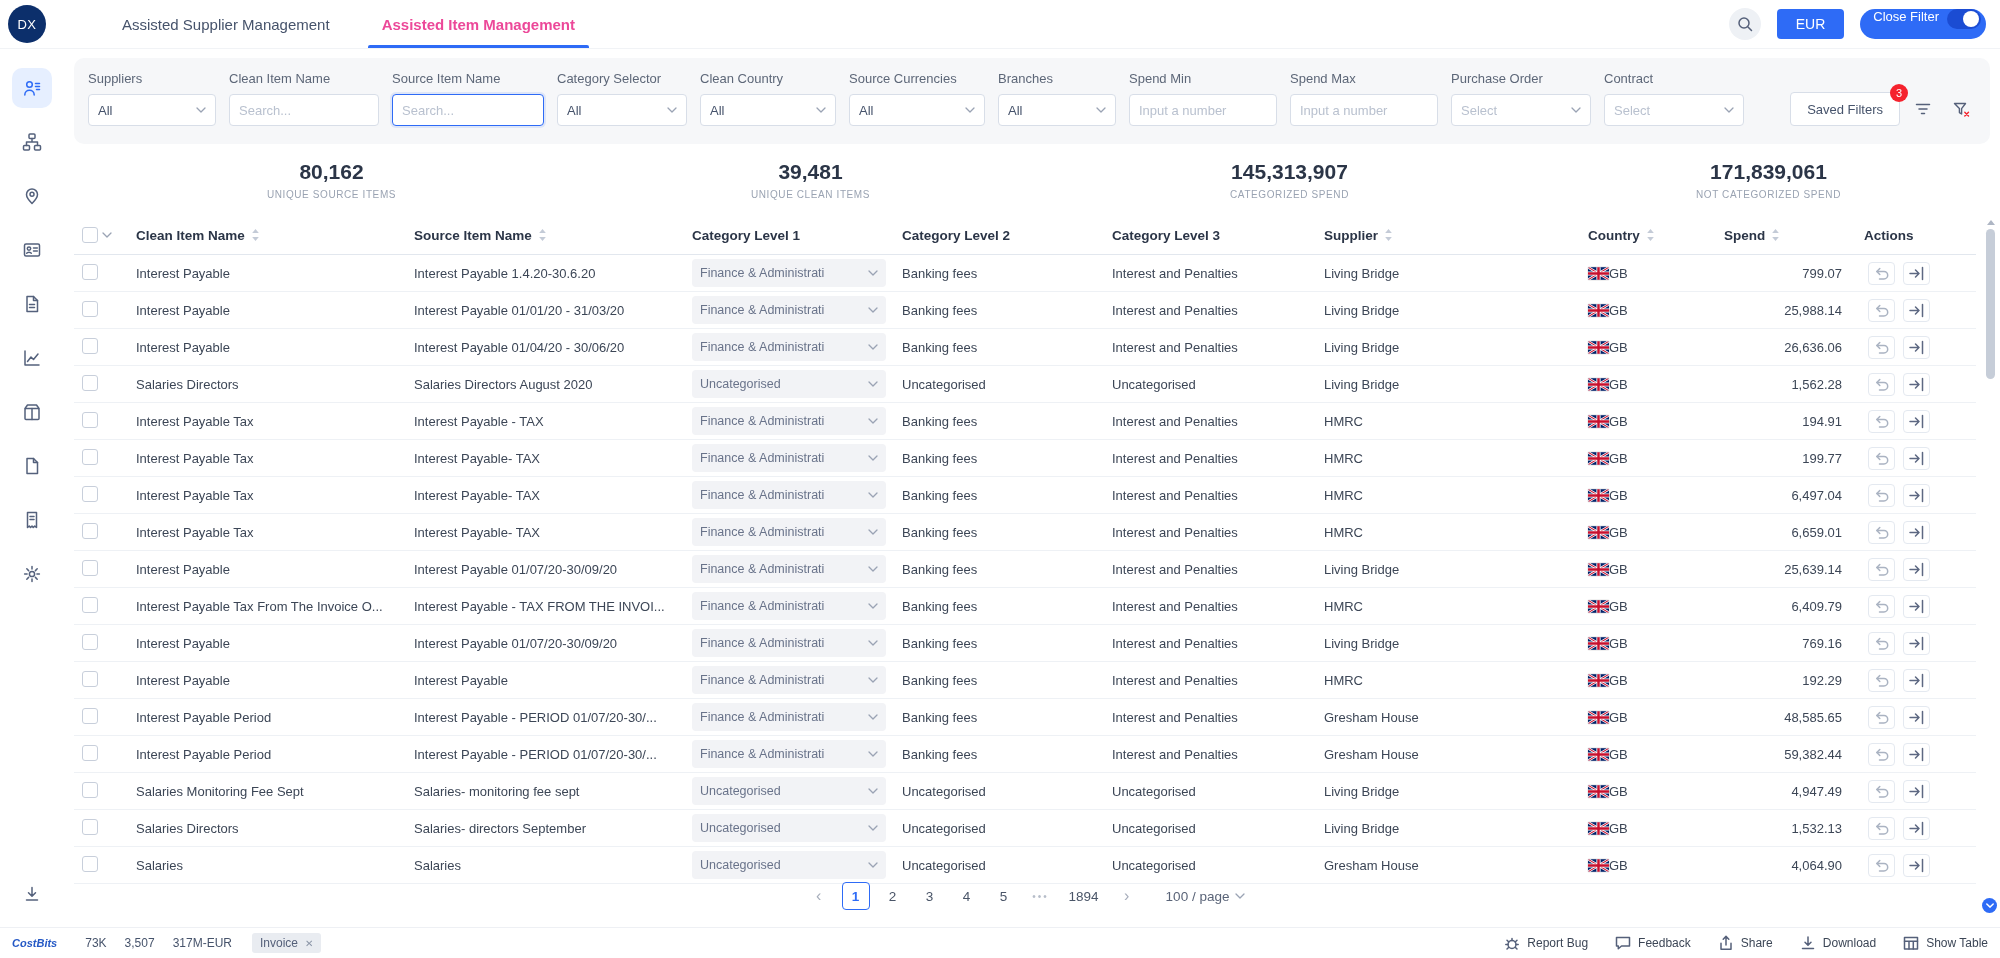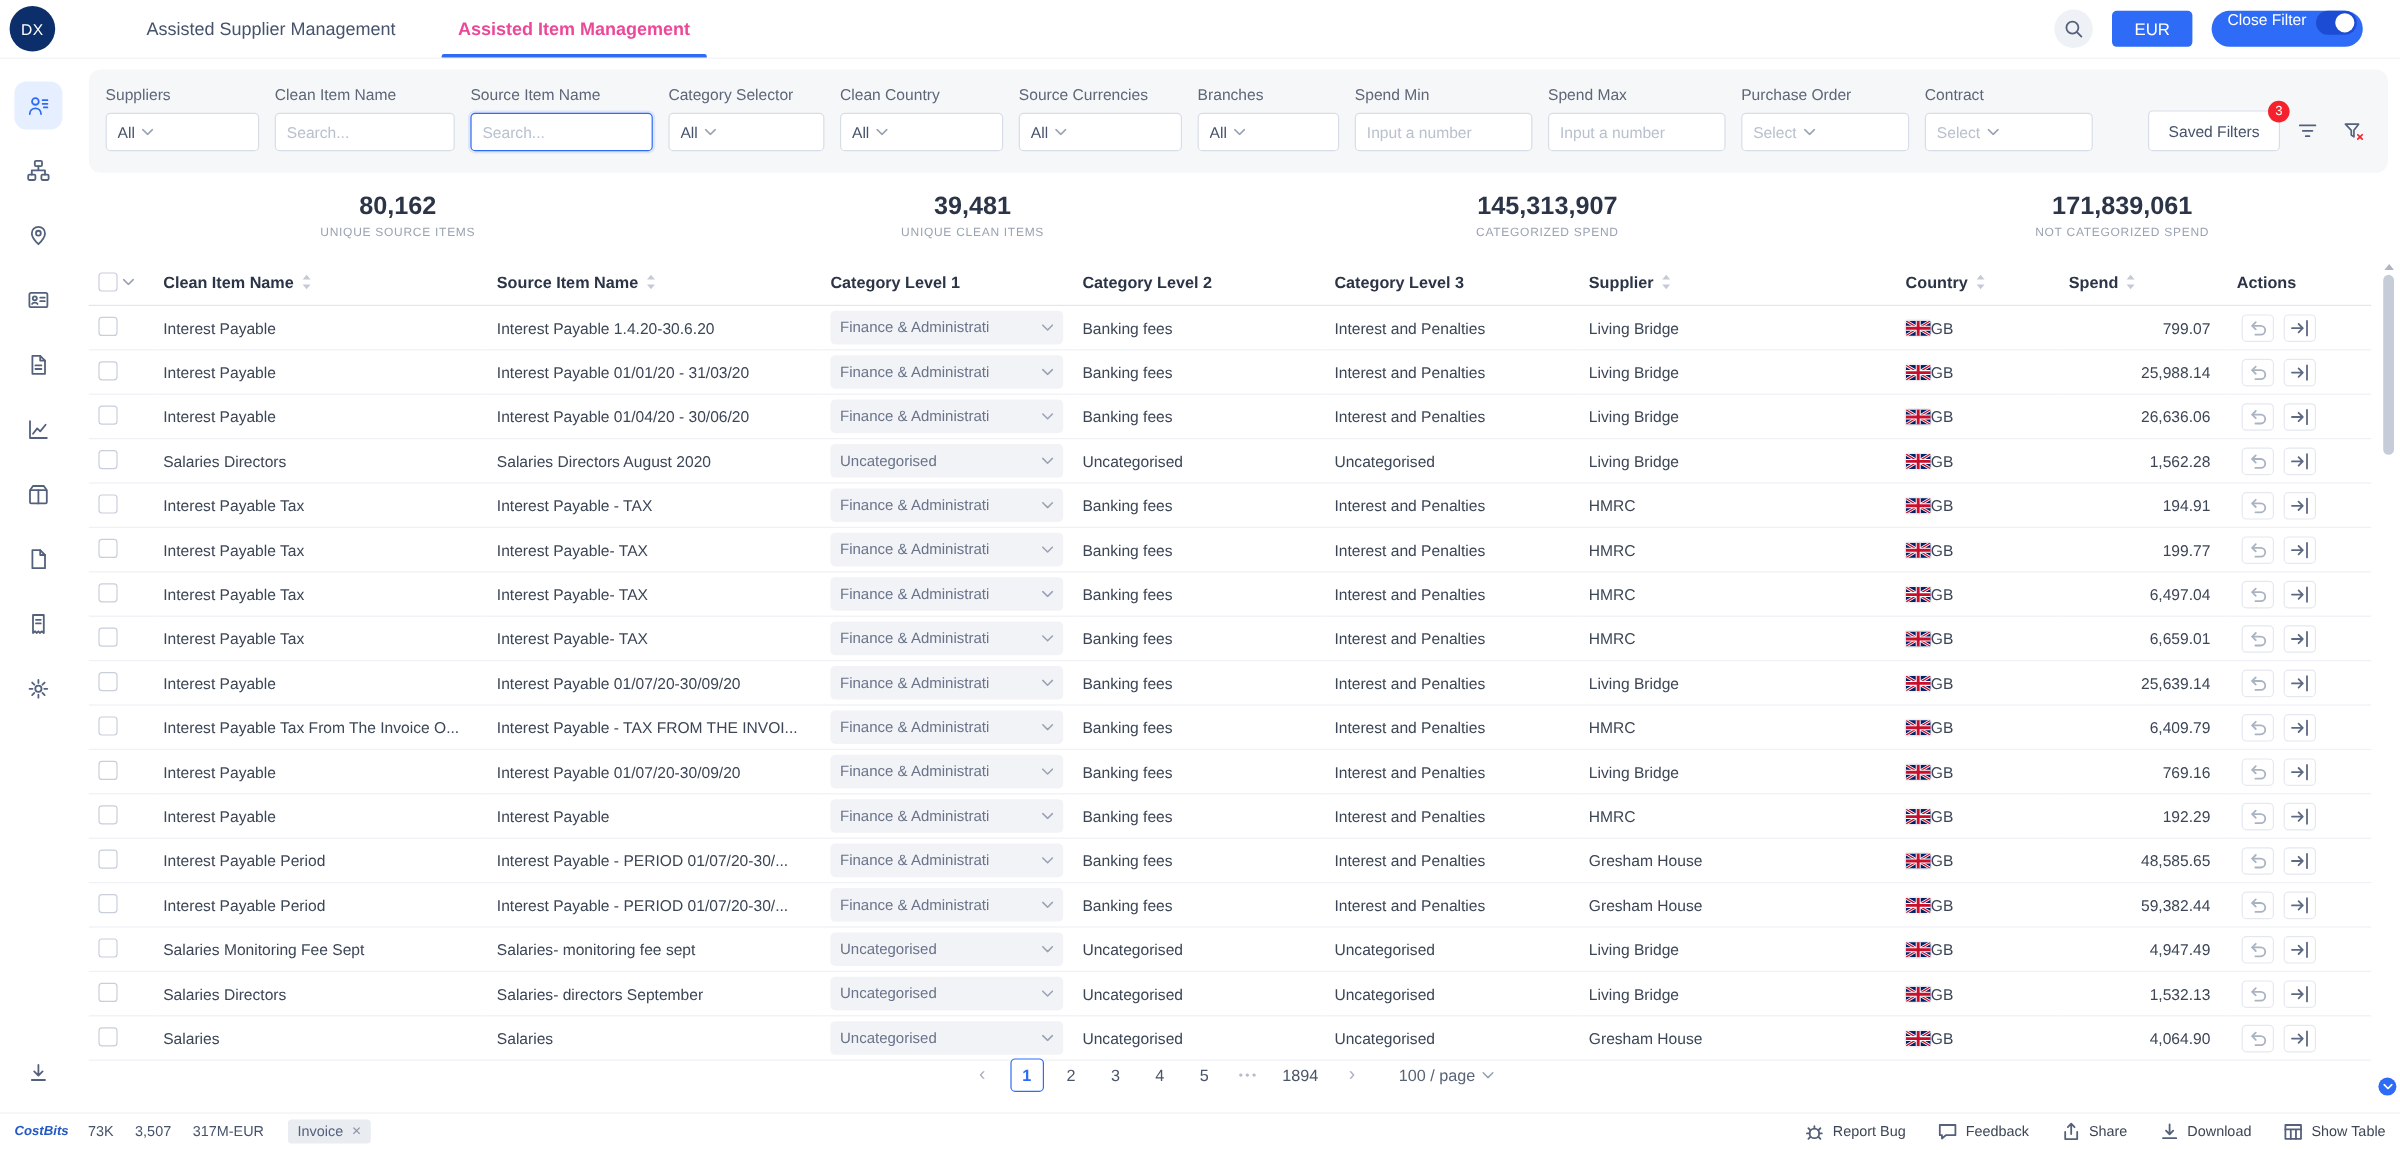--- a/index.html
+++ b/index.html
@@ -8,39 +8,39 @@
   svg{display:block}
   button{font-family:inherit;cursor:pointer}
 
   
   .topbar{position:absolute;top:0;left:0;width:2000px;height:48px;background:#fff;display:flex;align-items:center;box-shadow:0 1px 0 #f1f3f6;z-index:30}
   .avatar{width:38px;height:38px;border-radius:50%;background:#0c2f6b;color:#fff;font-weight:normal;font-size:13px;display:flex;align-items:center;justify-content:center;margin-left:8px;letter-spacing:.5px;flex:0 0 auto;cursor:pointer}
   .tabs{display:flex;height:48px;margin-left:50px}
   .tab{display:flex;align-items:center;padding:0 26px;font-size:15px;color:#46536b;cursor:pointer;position:relative;white-space:nowrap}
   .tab.active{color:#ec4899;font-weight:bold}
   .tab.active::after{content:"";position:absolute;left:12px;right:12px;bottom:0;height:3px;background:#2e6bf6;border-radius:2px 2px 0 0}
-  .topbar-right{margin-left:auto;display:flex;align-items:center;gap:16px;padding-right:31px}
+  .topbar-right{margin-left:auto;display:flex;align-items:center;gap:16px;padding-right:14px}
   .search-btn{width:32px;height:32px;border-radius:50%;background:#eef1f5;border:none;display:flex;align-items:center;justify-content:center;color:#55607a}
   .eur-btn{background:#2e6bf6;color:#fff;border:none;border-radius:4px;height:30px;padding:0 19px;font-size:14px}
   .close-filter-btn{background:#2e6bf6;color:#fff;border:none;border-radius:16px;height:30px;padding:0 5px 0 13px;font-size:13px;display:flex;align-items:flex-start;gap:8px}
   .toggle{width:34px;height:20px;border-radius:10px;background:#1b4cd3;position:relative}
   .toggle-knob{position:absolute;right:2px;top:2px;width:16px;height:16px;border-radius:50%;background:#fff}
 
   
   .sidebar{position:absolute;top:48px;left:0;width:64px;height:880px;background:#fff;display:flex;flex-direction:column;align-items:center;padding-top:20px;gap:14px;z-index:20}
   .side-icon{width:40px;height:40px;border-radius:10px;display:flex;align-items:center;justify-content:center;color:#54617c;cursor:pointer;flex:0 0 auto}
   .side-icon.active{background:#e6efff;color:#2e6bf6}
   .side-bottom{margin-top:auto;margin-bottom:14px}
 
   
   .filter-panel{position:absolute;top:58px;left:74px;width:1916px;height:86px;background:#f6f7f9;border-radius:10px;padding:13px 14px 12px;z-index:10}
   .filter-row{display:flex;align-items:flex-end;gap:13px}
   .filter-field{display:flex;flex-direction:column;gap:8px;min-width:0;flex:0 0 auto}
   .filter-label{font-size:13px;color:#5d6778;white-space:nowrap}
-  .control{height:32px;background:#fff;border:1px solid #d8dee8;border-radius:4px;display:flex;align-items:center;gap:6px;padding:0 9px;font-size:13px;color:#46536b;cursor:pointer}
+  .control{height:32px;background:#fff;border:1px solid #d8dee8;border-radius:4px;display:flex;align-items:center;justify-content:space-between;gap:6px;padding:0 9px;font-size:13px;color:#46536b;cursor:pointer}
   .control .val{white-space:nowrap;overflow:hidden}
   .control.muted .val{color:#b9c1cf}
   .control input{border:none;outline:none;width:100%;font-size:13px;font-family:inherit;color:#46536b;background:transparent}
   .control input::placeholder{color:#b9c1cf}
   .control.focused{border-color:#2e6bf6;box-shadow:0 0 0 2px rgba(46,107,246,.12)}
   .chev{color:#9aa3b4;flex:0 0 auto;display:flex}
   .saved-wrap{margin-left:auto;display:flex;align-items:center;gap:8px;padding-bottom:0}
   .saved-btn{position:relative;height:34px;background:#fff;border:1px solid #d8dee8;border-radius:4px;padding:0 16px;font-size:13px;color:#46536b;white-space:nowrap}
   .badge{position:absolute;top:-9px;right:-9px;min-width:18px;height:18px;border-radius:9px;background:#f5222d;color:#fff;font-size:11px;display:flex;align-items:center;justify-content:center;padding:0 4px}
   .ficon-btn{width:30px;height:30px;border:none;background:transparent;color:#55607a;display:flex;align-items:center;justify-content:center;position:relative}
@@ -79,21 +79,21 @@
   
   .pagination{position:absolute;top:882px;left:74px;width:1902px;display:flex;align-items:center;justify-content:center;gap:9px;font-size:13.5px;color:#4a5568}
   .pg{min-width:28px;height:28px;border-radius:4px;display:flex;align-items:center;justify-content:center;cursor:pointer;padding:0 5px}
   .pg.active{border:1px solid #2e6bf6;color:#2e6bf6;font-weight:bold;background:#fff}
   .pg.arrow{color:#a7aebb;font-size:16px}
   .pg.dots{color:#b6bdc9;letter-spacing:2px;font-size:10px}
   .page-size{display:flex;align-items:center;gap:6px;margin-left:16px;color:#5a6478;cursor:pointer}
 
   
   .bottombar{position:absolute;left:0;bottom:0;width:2000px;height:30px;background:#fff;box-shadow:0 -1px 0 #eef0f4;display:flex;align-items:center;padding:0 12px;font-size:12px;color:#46536b;z-index:40}
-  .brand{color:#2458c5;font-size:11px;font-weight:bold;font-style:italic;margin-right:16px;cursor:pointer}
+  .brand{color:#2458c5;font-size:11px;font-weight:bold;font-style:italic;margin-right:28px;cursor:pointer}
   .metric{margin-right:18px}
   .chip{background:#e9ecf1;border-radius:3px;padding:3px 8px;display:flex;align-items:center;gap:7px;font-size:12px;color:#55607a;margin-left:2px;cursor:pointer}
   .chip .x{cursor:pointer;color:#8b95a7;font-size:10px}
   .foot-links{margin-left:auto;display:flex;align-items:center;gap:26px}
   .foot-link{display:flex;align-items:center;gap:6px;cursor:pointer;color:#3c4656;white-space:nowrap}
   .f-ic{color:#55607a;display:flex}
 </style>
 </head>
 <body>
 

